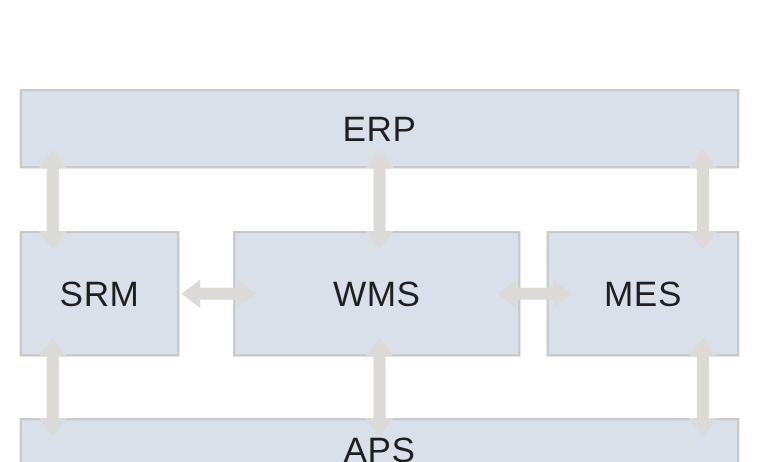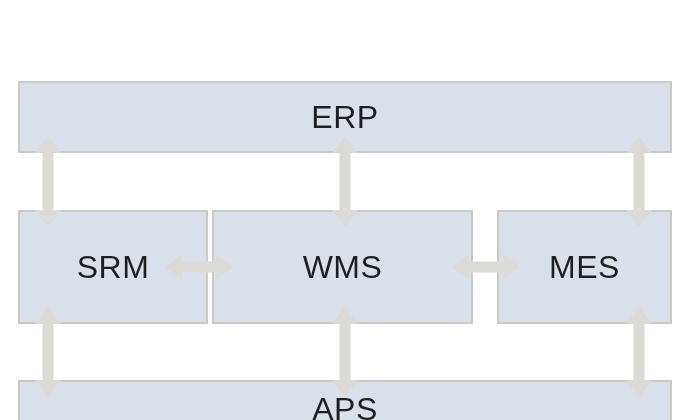--- a/index.html
+++ b/index.html
@@ -28,21 +28,21 @@
     justify-content:center;
   }
   .node .label{
     color:var(--text);
     font-size:32px;
     line-height:1;
     letter-spacing:0.5px;
   }
   
   .node-erp{left:18px;top:33px;width:654px;height:72px;}
-  .node-srm{left:18px;top:162px;width:190px;height:114px;}
+  .node-srm{left:18px;top:162px;width:145px;height:114px;}
   .node-wms{left:212px;top:162px;width:261px;height:114px;}
   .node-mes{left:497px;top:162px;width:175px;height:114px;}
   .node-aps{left:18px;top:332px;width:654px;height:57px;}
   .arrow-layer{
     position:absolute;left:0;top:0;width:690px;height:420px;
     pointer-events:none;
   }
   .arrow-layer polygon{fill:var(--arrow);}
 </style>
 </head>

